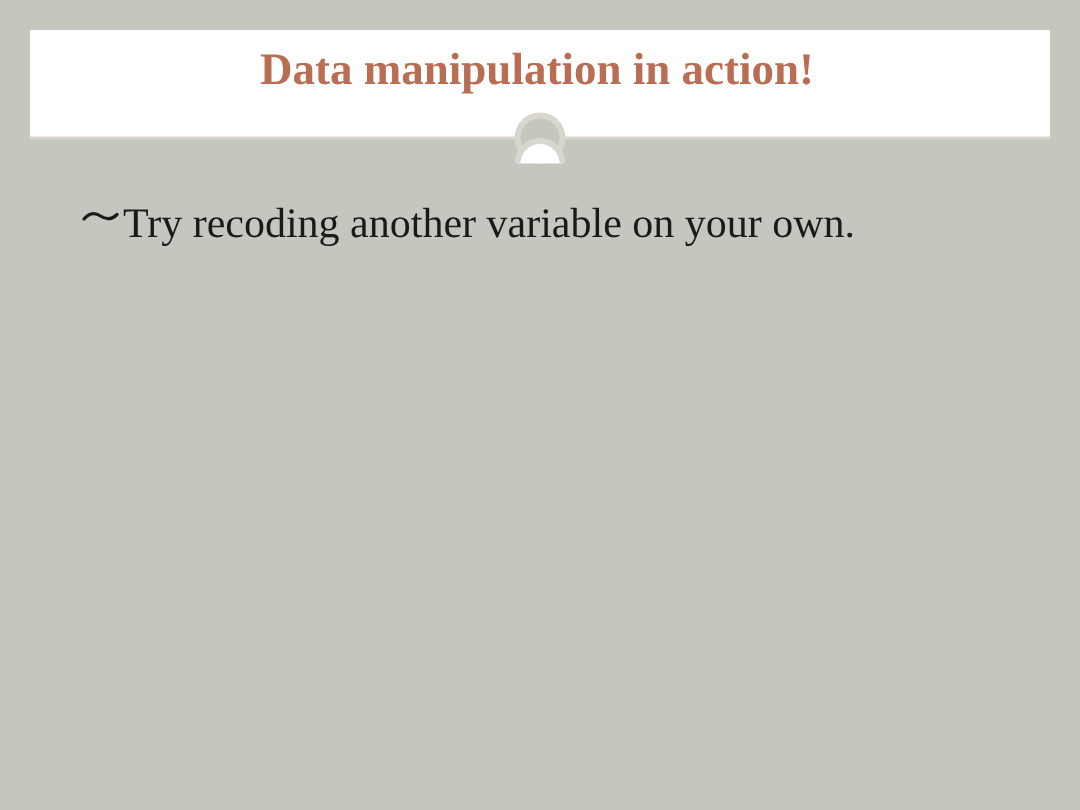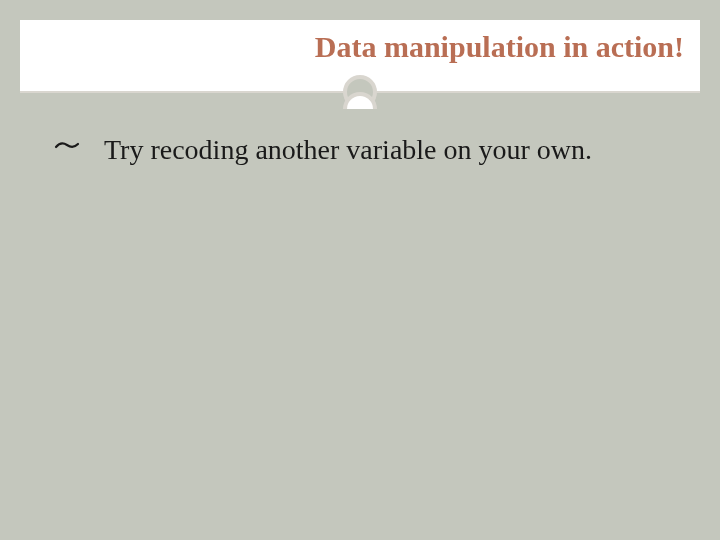--- a/index.html
+++ b/index.html
@@ -13,22 +13,22 @@
   }
   .slide {
     width: 680px;
     height: 500px;
     background: #c4c7bd;
     position: relative;
   }
   .title-band {
     background: #ffffff;
     width: 100%;
-    padding: 10px 16px 28px 0;
-    text-align: right;
+    padding: 10px 4px 28px 0;
+    text-align: center;
     position: relative;
   }
   .title {
     color: #b96e54;
     font-size: 30px;
     font-weight: bold;
     font-family: Georgia, serif;
   }
   .divider-line {
     position: absolute;
@@ -77,21 +77,21 @@
     font-family: Georgia, serif;
   }
   .bullet-icon {
     flex: 0 0 auto;
     margin-right: 2px;
     margin-top: 6px;
     font-size: 24px;
     color: #1a1a1a;
     font-family: serif;
   }
-  .bullet-text { flex: 1; margin-left: 22px; }
+  .bullet-text { flex: 1; }
 </style>
 </head>
 <body>
 
 <div class="slide">
   <div class="title-band">
     <div class="title">Data manipulation in action!</div>
     <div class="divider-line"></div>
     <div class="ring"></div>
     <div class="ring-top"></div>

